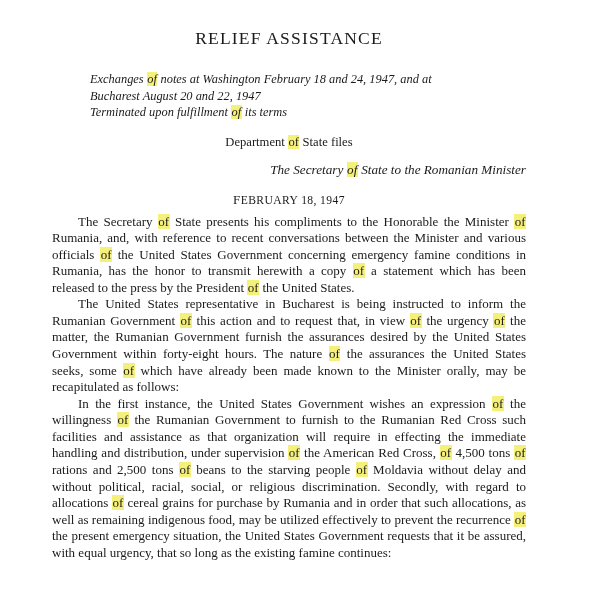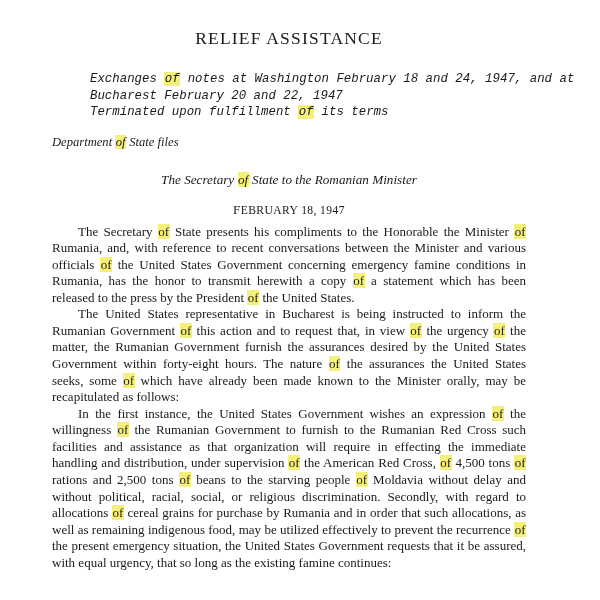--- a/index.html
+++ b/index.html
@@ -27,35 +27,34 @@
     letter-spacing: 1.2px;
     font-weight: normal;
     margin: 6px 0 22px 0;
     font-family: "Liberation Serif", serif;
   }
   .headnote {
     font-style: italic;
     font-size: 12.4px;
     line-height: 1.33;
     margin: 0 0 0 38px;
-    font-family: Liberation Mono, monospace;
+    font-family: Liberation Serif, serif;
   }
   .headnote div { white-space: nowrap; }
   .source-line {
-    text-align: left;
+    text-align: center;
     font-size: 12.6px;
     margin-top: 14px;
     margin-right: 0px;
-    font-style: italic;
   }
   .subject-line {
-    text-align: center;
+    text-align: right;
     font-style: italic;
     font-size: 13.2px;
-    margin-top: 22px;
+    margin-top: 12px;
     margin-bottom: 4px;
     font-family: Liberation Serif, serif;
   }
   .date-line {
     text-align: center;
     font-size: 11.6px;
     letter-spacing: 0.4px;
     margin-top: 14px;
     margin-bottom: 6px;
     font-variant: small-caps;
@@ -76,21 +75,21 @@
 </style>
 </head>
 <body>
 
 <div class="page">
 
   <h1 class="doc-title">RELIEF ASSISTANCE</h1>
 
   <div class="headnote">
     <div>Exchanges <span class="hl">of</span> notes at Washington February 18 and 24, 1947, and at</div>
-    <div>Bucharest February 20 and 22, 1947</div>
+    <div>Bucharest August 20 and 22, 1947</div>
     <div>Terminated upon fulfillment <span class="hl">of</span> its terms</div>
   </div>
 
   <div class="source-line">Department <span class="hl">of</span> State files</div>
 
   <div class="subject-line">The Secretary <span class="hl">of</span> State to the Romanian Minister</div>
 
   <div class="date-line"><span class="sc-first">F</span>EBRUARY 18, 1947</div>
 
   <p class="body-par">The Secretary <span class="hl">of</span> State presents his compliments to the Honorable the Minister <span class="hl">of</span> Rumania, and, with reference to recent conversations between the Minister and various officials <span class="hl">of</span> the United States Government concerning emergency famine conditions in Rumania, has the honor to transmit herewith a copy <span class="hl">of</span> a statement which has been released to the press by the President <span class="hl">of</span> the United States.</p>

